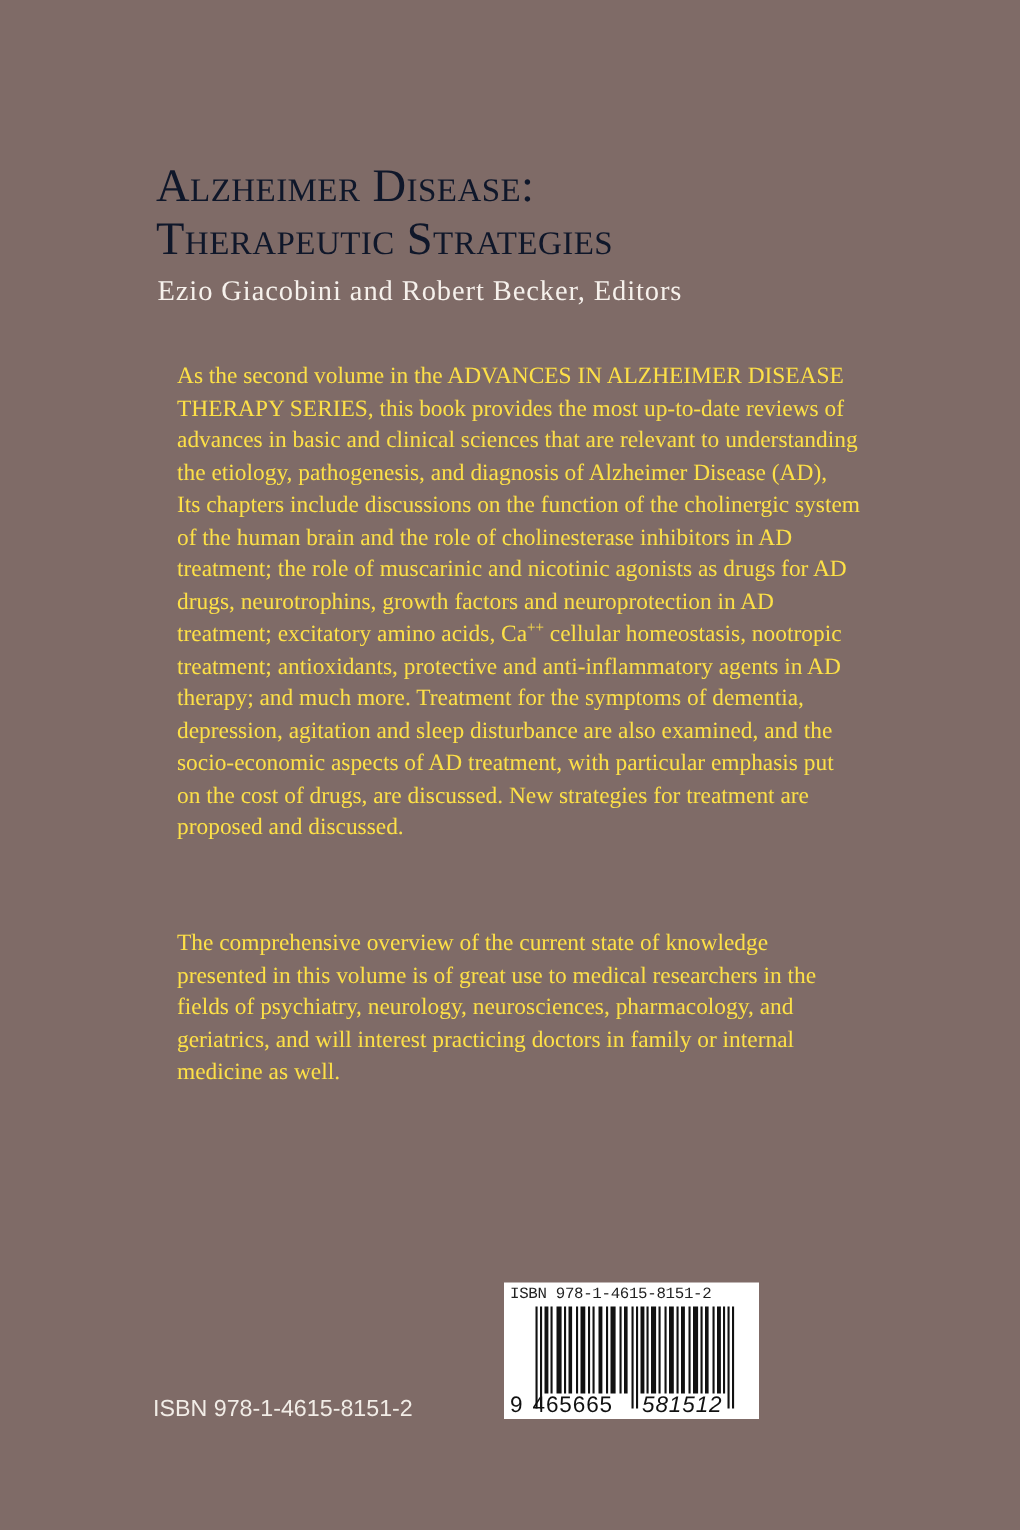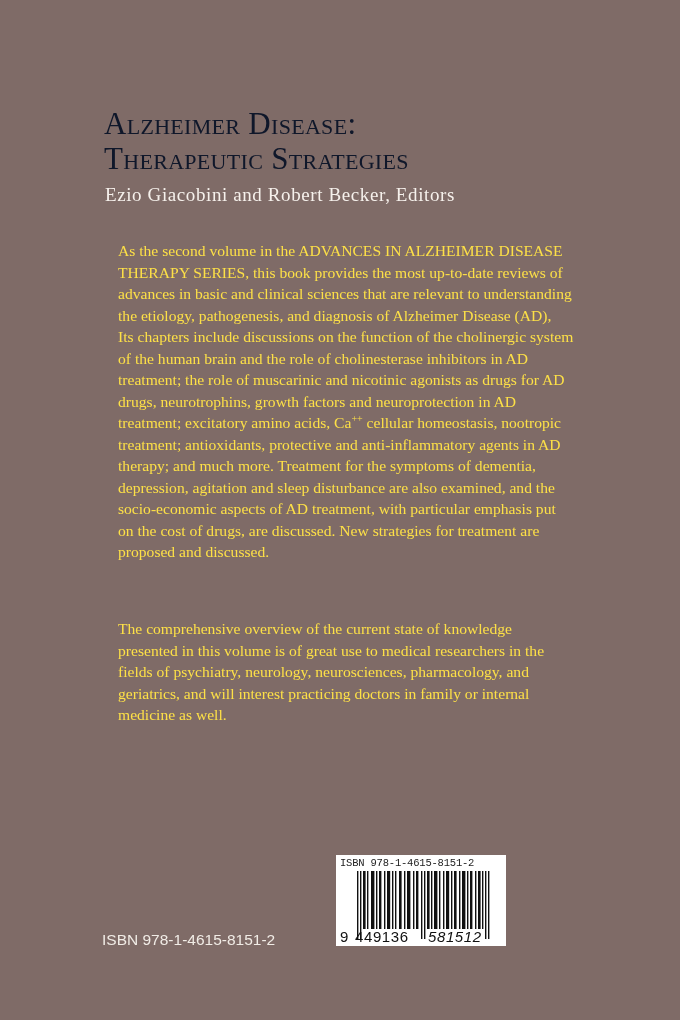--- a/index.html
+++ b/index.html
@@ -176,16 +176,16 @@
       <rect x="142" y="16" width="2.6" height="58"></rect>
       <rect x="146" y="16" width="1.4" height="58"></rect>
 
       <rect x="149" y="16" width="1.4" height="68"></rect>
       <rect x="152" y="16" width="1.4" height="68"></rect>
     </g>
   </svg>
   <div class="top">ISBN  978-1-4615-8151-2</div>
   <div class="bottom">
     <span class="g1">9</span>
-    <span class="g2">449136</span>
+    <span class="g2">465665</span>
     <span class="g3">581512</span>
   </div>
 </div>
 
 </body></html>

